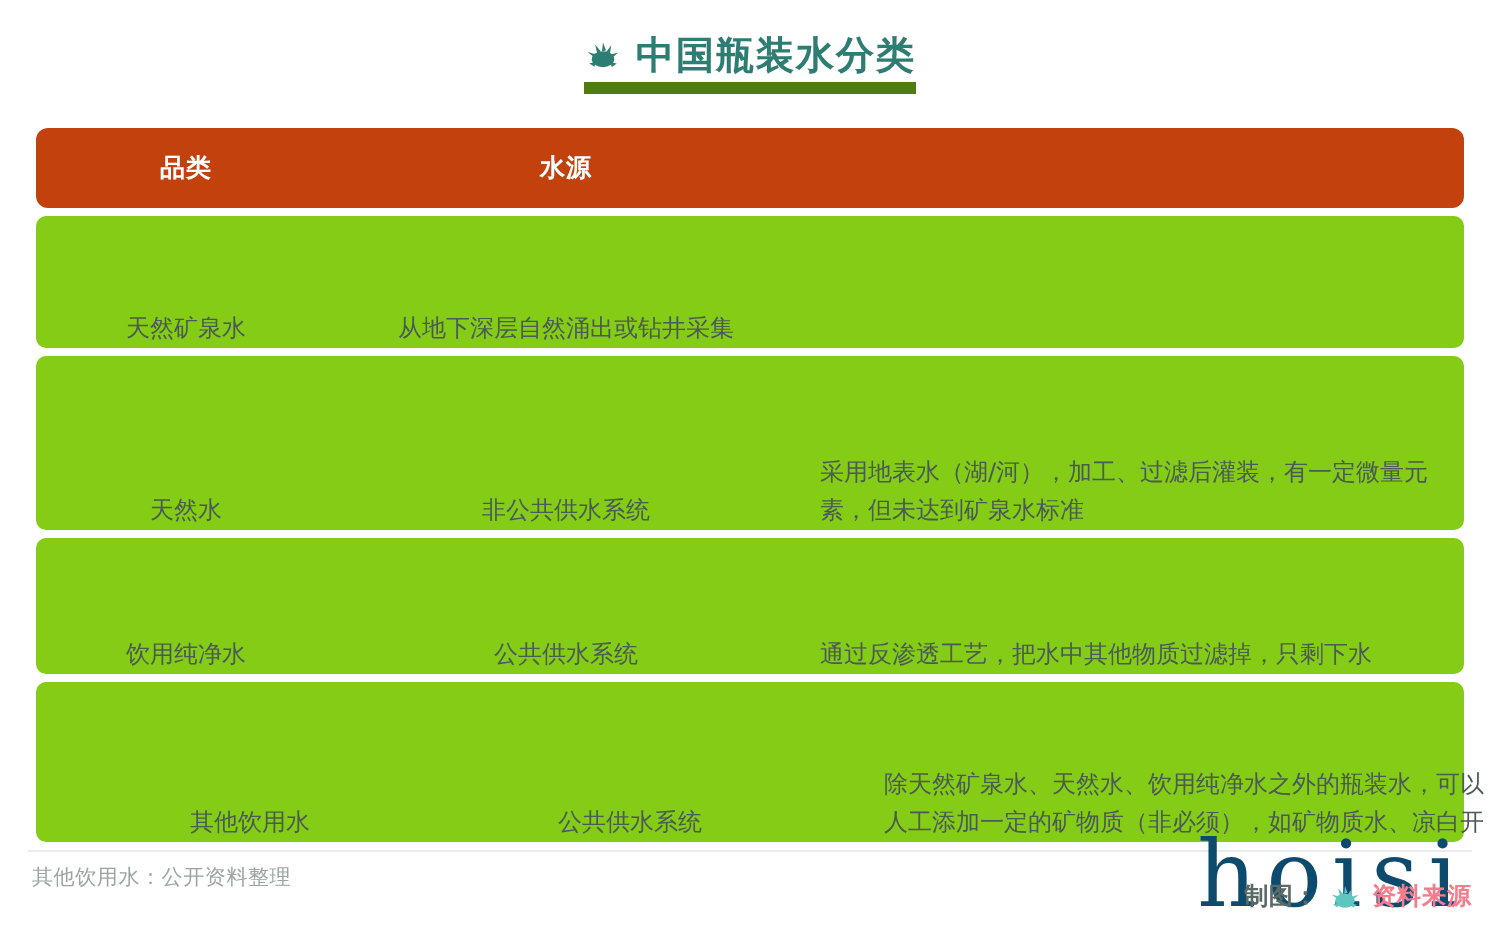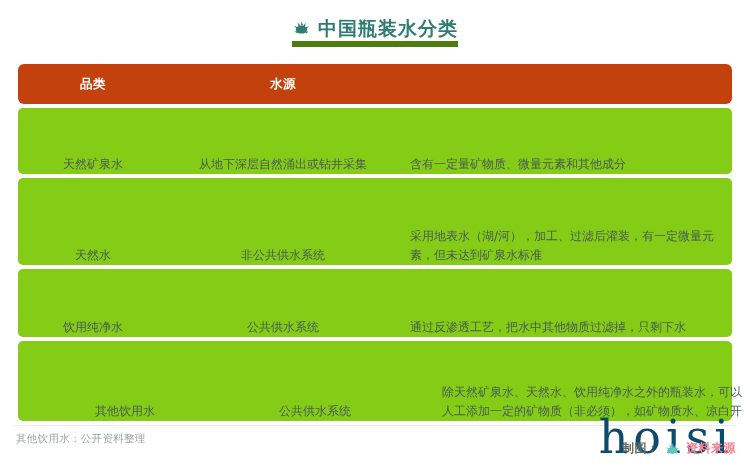--- a/index.html
+++ b/index.html
@@ -181,21 +181,20 @@
 <div class="table">
 
   <div class="thead">
     <div class="th col-1">品类</div>
     <div class="th col-2">水源</div>
   </div>
 
   <div class="trow r1">
     <div class="td td-cat col-1">天然矿泉水</div>
     <div class="td td-src col-2">从地下深层自然涌出或钻井采集</div>
-    <div class="td td-feat col-3">含有一定量矿物质、微量元素和其他成分</div>
   </div>
 
   <div class="trow r2">
     <div class="td td-cat col-1">天然水</div>
     <div class="td td-src col-2">非公共供水系统</div>
     <div class="td td-feat col-3">采用地表水（湖/河），加工、过滤后灌装，有一定微量元素，但未达到矿泉水标准</div>
   </div>
 
   <div class="trow r3">
     <div class="td td-cat col-1">饮用纯净水</div>

